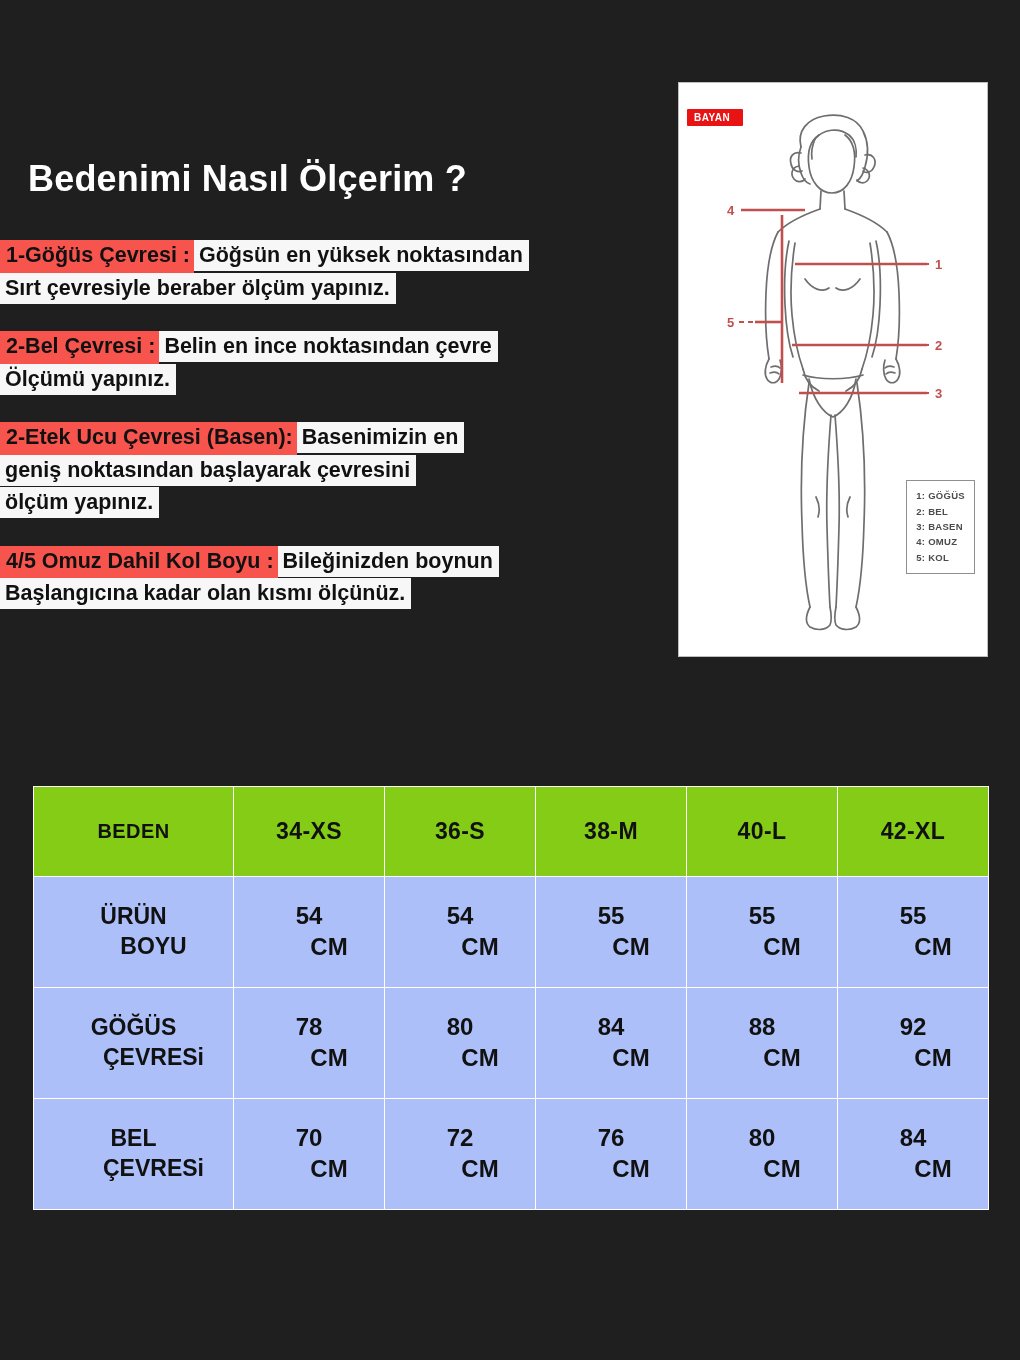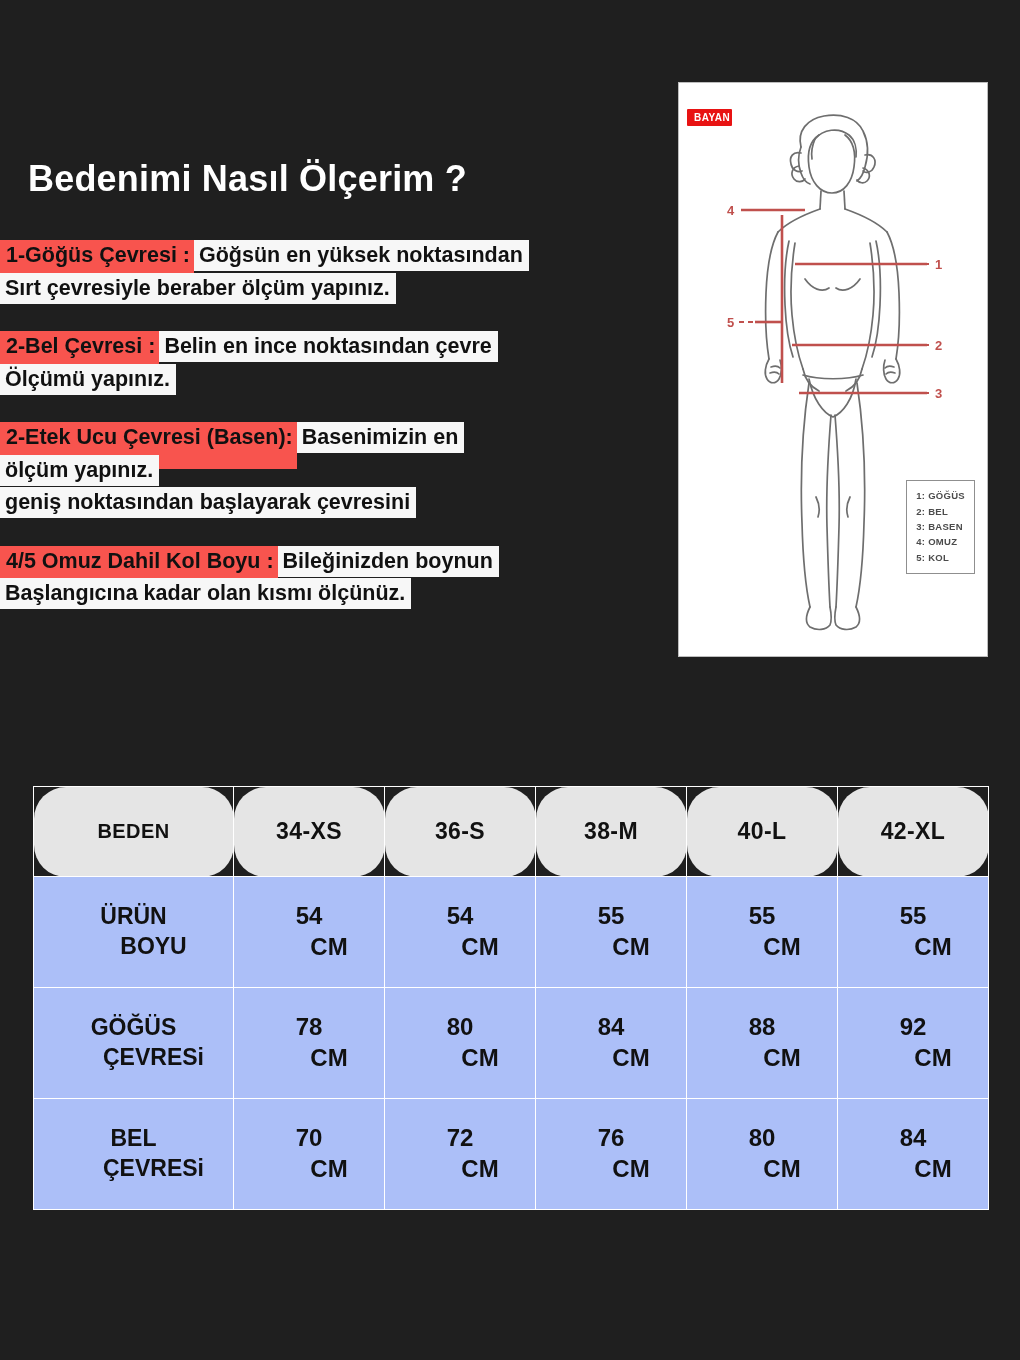--- a/index.html
+++ b/index.html
@@ -75,21 +75,21 @@
   }
   .bayan-badge {
     position: absolute;
     left: 8px;
     top: 26px;
     background: #e81313;
     color: #ffffff;
     font-size: 10px;
     font-weight: bold;
     letter-spacing: 0.5px;
-    padding: 3px 2px 3px 7px;
+    padding: 3px 13px 3px 7px;
     border-radius: 1px;
   }
   .figure-svg {
     position: absolute;
     left: 0;
     top: 0;
     width: 310px;
     height: 575px;
   }
   .legend-box {
@@ -123,25 +123,24 @@
   }
   table.size-table th,
   table.size-table td {
     border: 1px solid #ffffff;
     text-align: center;
     vertical-align: middle;
     color: #111111;
     font-weight: bold;
   }
   table.size-table thead th {
-    background: #e5e5e5;
+    background: #84cc16;
     height: 87px;
     font-size: 23px;
     letter-spacing: 0.4px;
-    border-radius: 32px;
   }
   table.size-table thead th.th-label {
     font-size: 20px;
   }
   table.size-table tbody td {
     background: #acbff8;
     height: 108px;
     font-size: 24px;
     line-height: 1.28;
   }
@@ -169,22 +168,22 @@
     <div class="instr-block">
       <div class="instr-line"><span class="hl-red">1-Göğüs Çevresi :</span><span class="hl-white">Göğsün en yüksek noktasından</span></div>
       <div class="instr-line"><span class="hl-white">Sırt çevresiyle beraber ölçüm yapınız.</span></div>
     </div>
     <div class="instr-block">
       <div class="instr-line"><span class="hl-red">2-Bel Çevresi :</span><span class="hl-white">Belin en ince noktasından çevre</span></div>
       <div class="instr-line"><span class="hl-white">Ölçümü yapınız.</span></div>
     </div>
     <div class="instr-block">
       <div class="instr-line"><span class="hl-red">2-Etek Ucu Çevresi (Basen):</span><span class="hl-white">Basenimizin en</span></div>
+      <div class="instr-line"><span class="hl-white">geniş noktasından başlayarak çevresini</span></div>
       <div class="instr-line"><span class="hl-white">ölçüm yapınız.</span></div>
-      <div class="instr-line"><span class="hl-white">geniş noktasından başlayarak çevresini</span></div>
     </div>
     <div class="instr-block">
       <div class="instr-line"><span class="hl-red">4/5 Omuz Dahil Kol Boyu :</span><span class="hl-white">Bileğinizden boynun</span></div>
       <div class="instr-line"><span class="hl-white">Başlangıcına kadar olan kısmı ölçünüz.</span></div>
     </div>
   </div>
 
 <div class="diagram-panel">
 
   <div class="bayan-badge">BAYAN</div>

